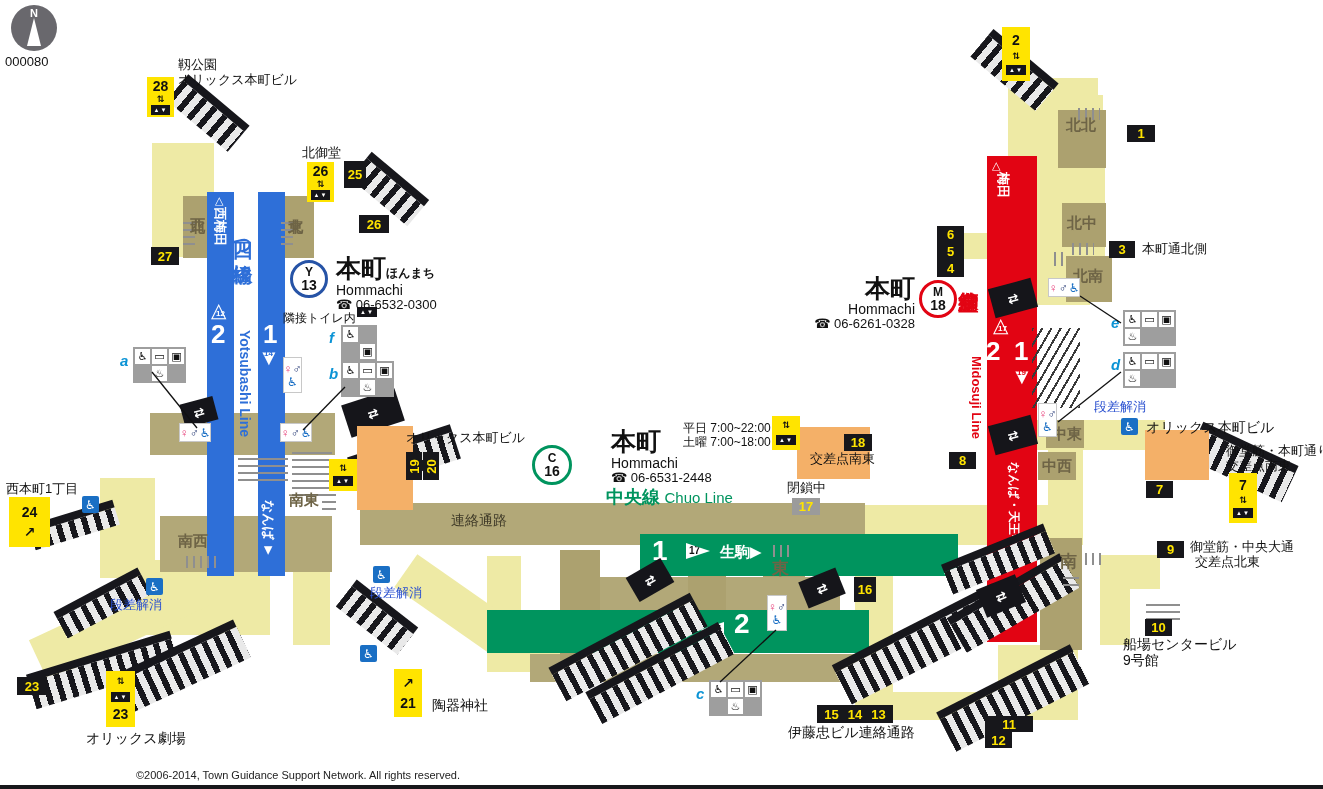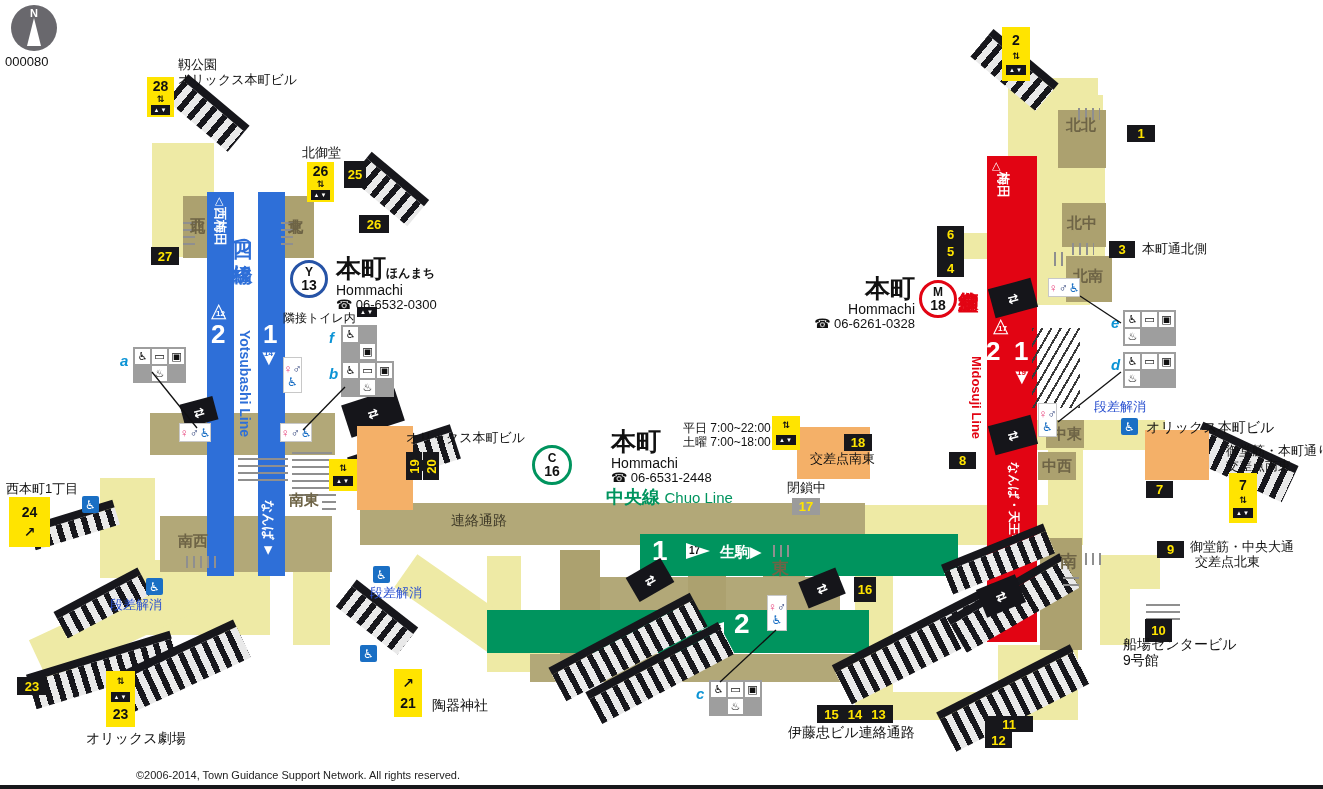--- a/index.html
+++ b/index.html
@@ -387,21 +387,21 @@
     </div>
   <div class="a exb" style="left:937px;top:260px;width:27px;height:17px">
       <span>4</span>
     </div>
   <div class="a exb" style="left:949px;top:452px;width:27px;height:17px">
       <span>8</span>
     </div>
   <div class="a exb" style="left:1157px;top:541px;width:27px;height:17px">
       <span>9</span>
     </div>
-  <div class="a exb" style="left:1145px;top:619px;width:27px;height:23px">
+  <div class="a exb" style="left:1145px;top:619px;width:27px;height:17px">
       <span>10</span>
     </div>
   <div class="a exb" style="left:985px;top:716px;width:48px;height:16px">
       <span>11</span>
     </div>
   <div class="a exb" style="left:985px;top:732px;width:27px;height:16px">
       <span>12</span>
     </div>
   <div class="a exb" style="left:854px;top:577px;width:22px;height:25px">
       <span>16</span>

